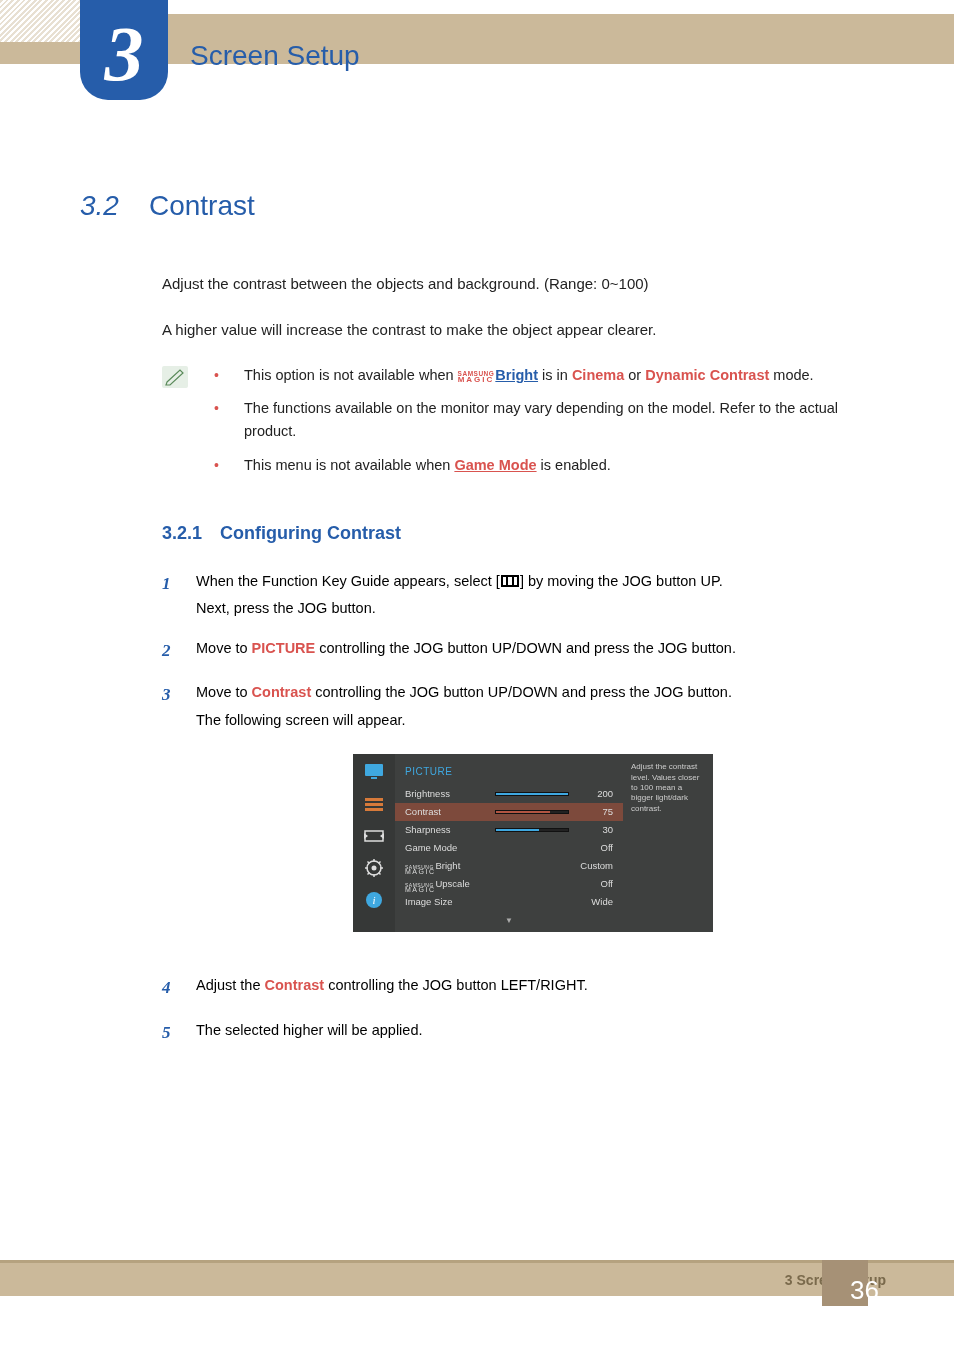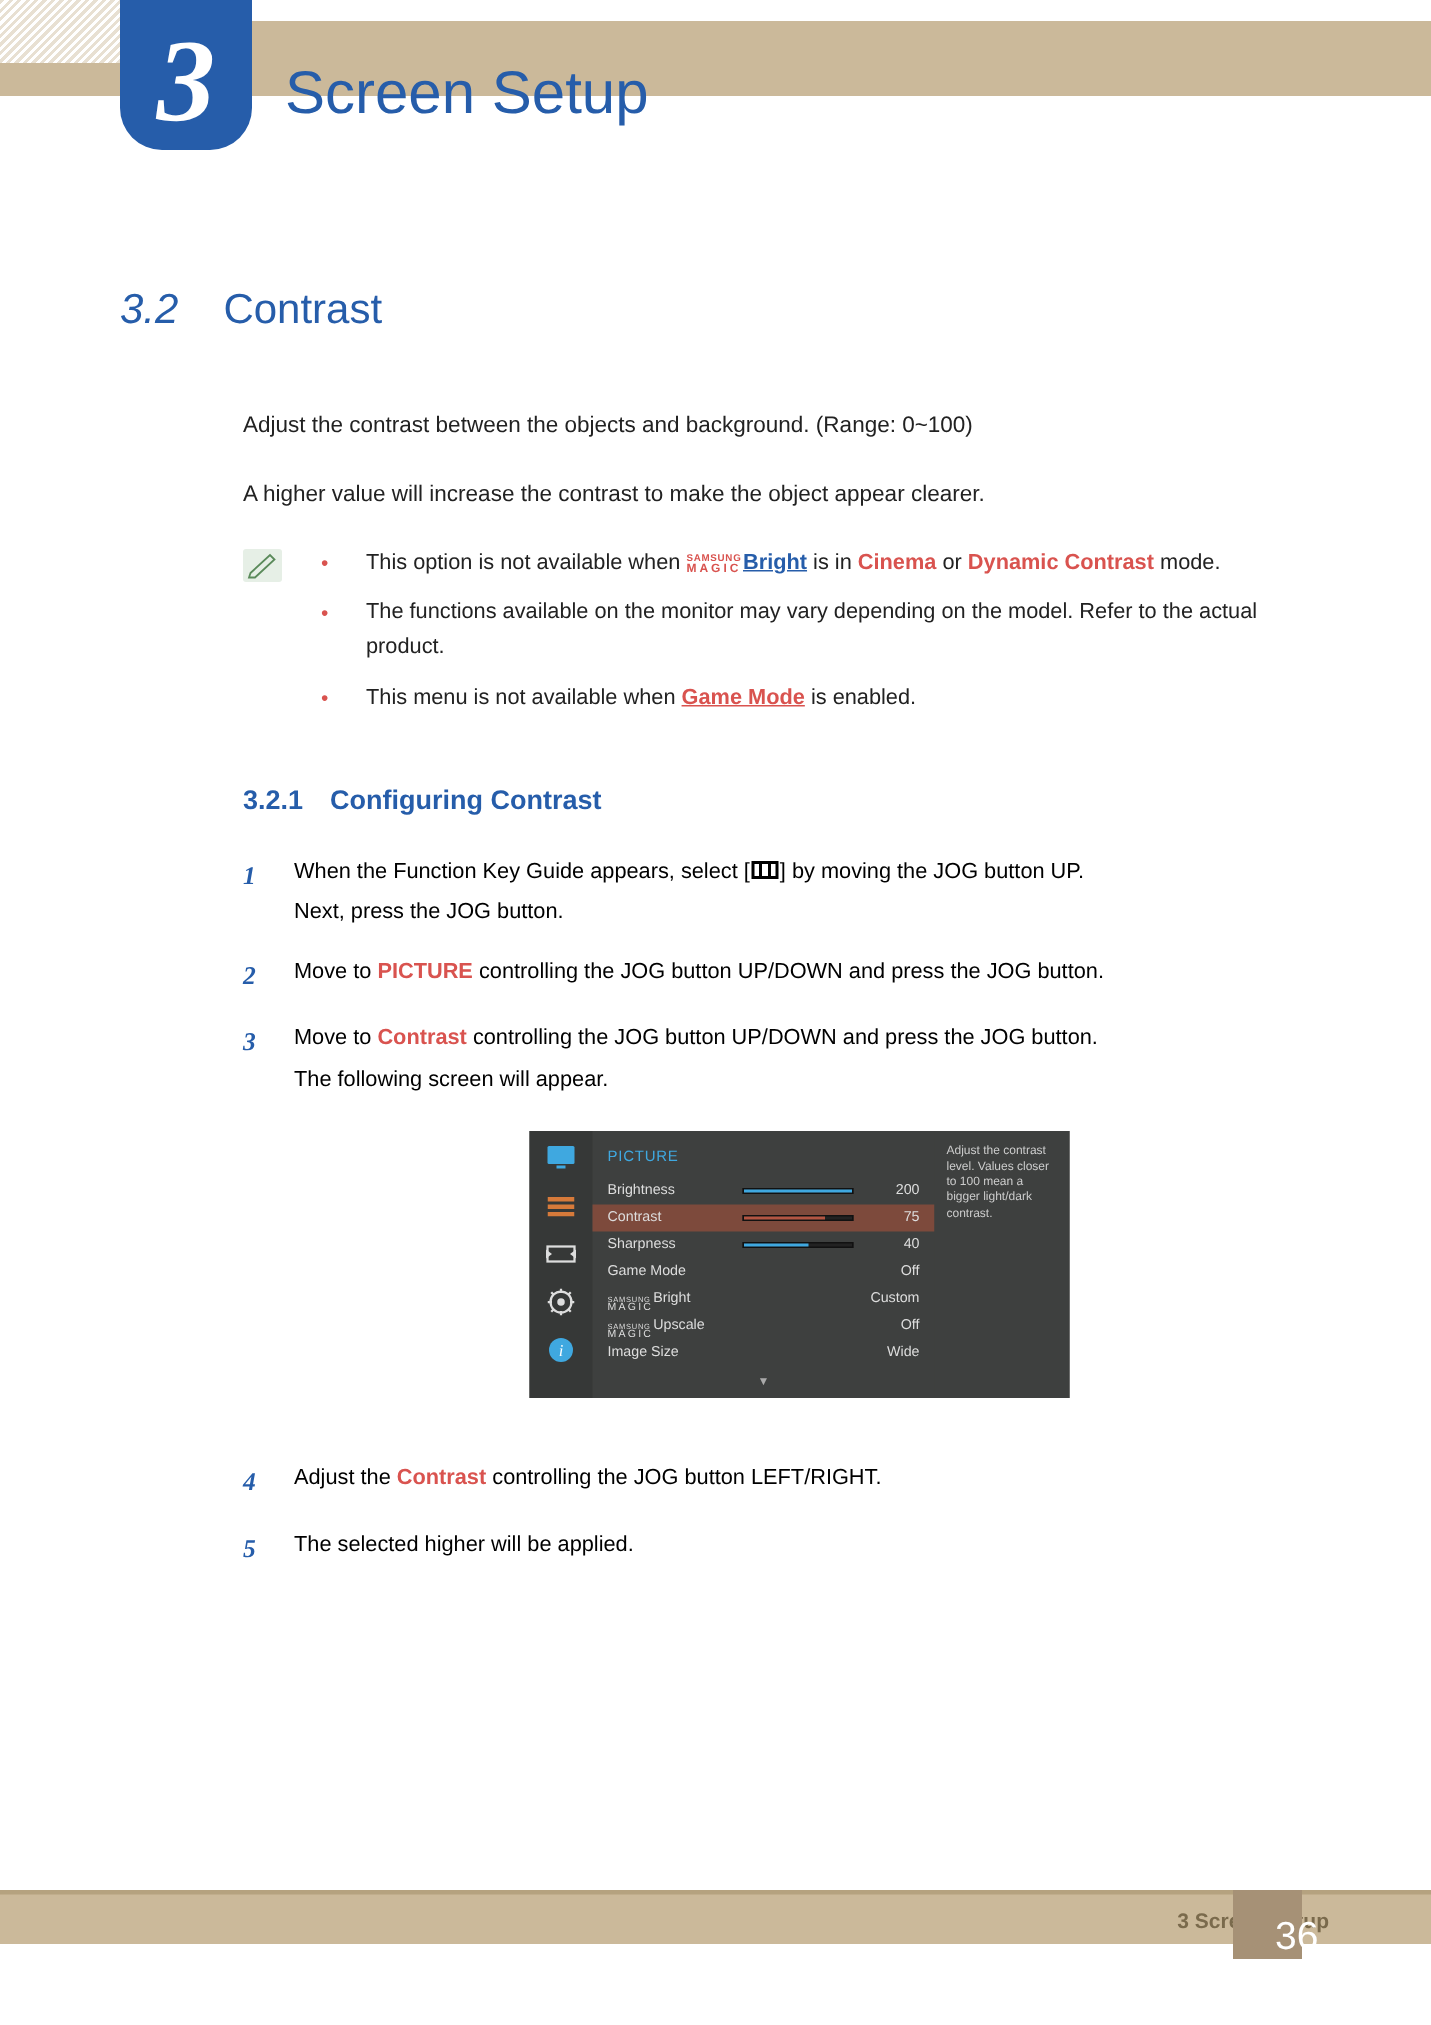--- a/index.html
+++ b/index.html
@@ -55,21 +55,21 @@
       #e8e0d2 2px,
       #fff 2px,
       #fff 4px
     );
     z-index: 1;
   }
   .chapter-title {
     position: absolute;
     top: 40px;
     left: 190px;
-    font-size: 40px;
+    font-size: 28px;
     color: #265daa;
     font-weight: normal;
     z-index: 2;
   }
   .content {
     position: absolute;
     top: 190px;
     left: 80px;
     width: 790px;
   }
@@ -416,21 +416,21 @@
                 <div class="osd-bar">
                     <div class="osd-fill sel" style="width:75%"></div>
                   </div>
                 <span class="osd-val">75</span>
               </div>
               <div class="osd-row">
                 <span class="osd-label">Sharpness</span>
                 <div class="osd-bar">
                     <div class="osd-fill" style="width:60%"></div>
                   </div>
-                <span class="osd-val">40</span>
+                <span class="osd-val">30</span>
               </div>
               <div class="osd-row">
                 <span class="osd-label">Game Mode</span>
                 <span class="osd-val" style="flex:1">Off</span>
               </div>
               <div class="osd-row">
                 <span class="osd-label"><span class="magic-label">
                       <span class="ml-t">SAMSUNG</span>
                       <span class="ml-b">MAGIC</span>
                     </span><span>Bright</span></span>

